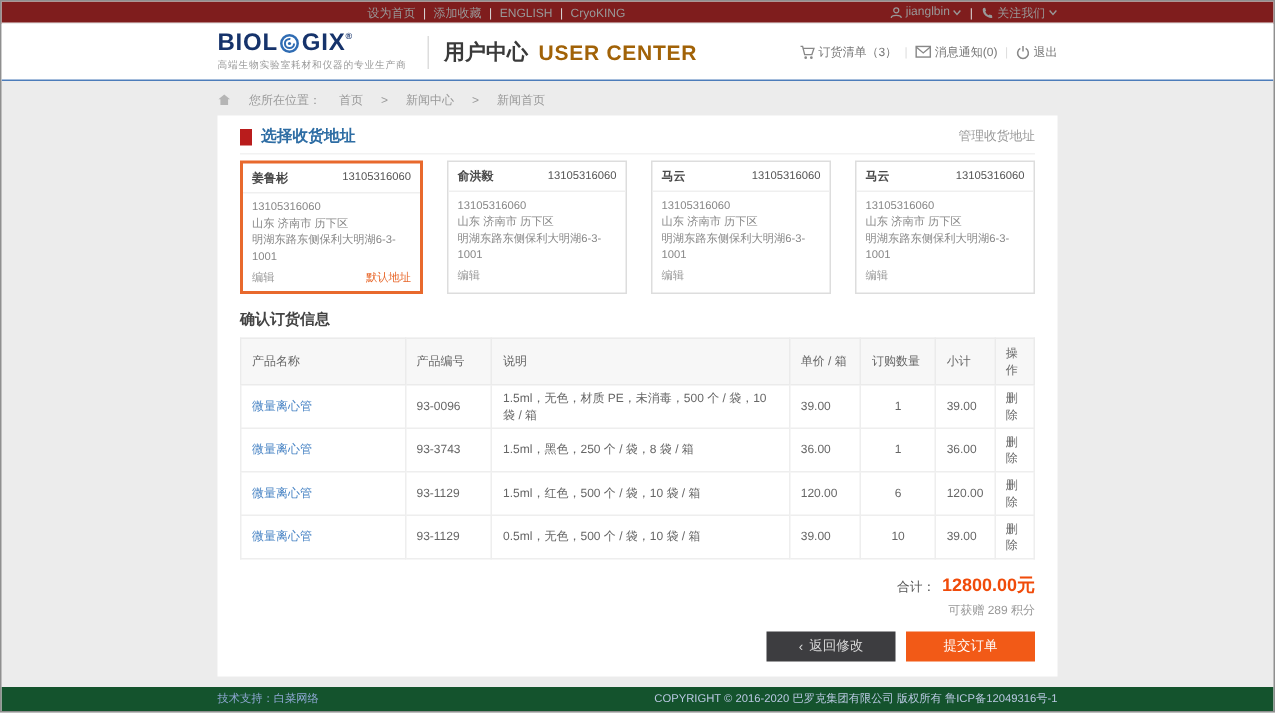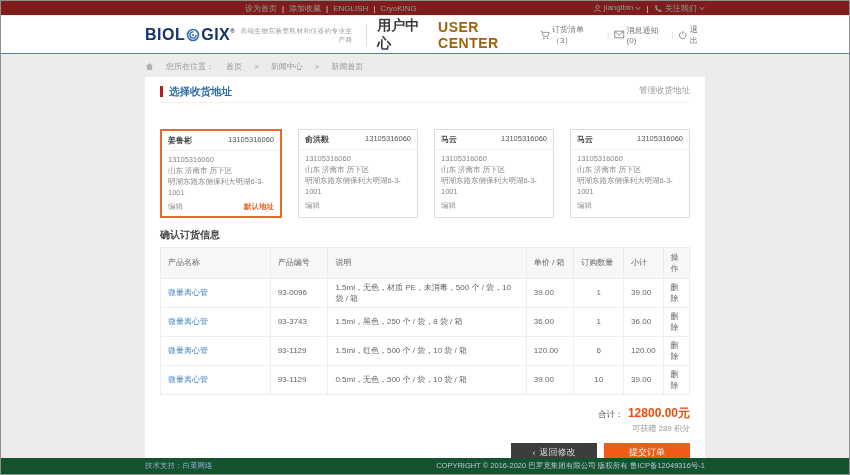--- a/index.html
+++ b/index.html
@@ -11,49 +11,49 @@
   .topbar { height:15px; background:#7f1d1d; border-bottom:1px solid #ececec; }
   .topbar .inner { display:flex; justify-content:space-between; align-items:center; height:100%; font-size:8px; color:#999; }
   .topbar .left { padding-left:100px; display:flex; align-items:center; gap:5px; }
   .topbar .right { display:flex; align-items:center; gap:5px; }
   .topbar a { color:#999; text-decoration:none; cursor:pointer; }
   .sep { color:#ddd; }
 
   
   .header { height:38px; background:#fff; border-bottom:1px solid #4c7cba; }
   .header .inner { display:flex; align-items:center; height:100%; }
-  .logo { display:flex; flex-direction:row;text-align:right; }
+  .logo { display:flex; flex-direction:column; }
   .logo-row { display:flex; align-items:center; font-weight:bold; font-size:16px; color:#16336b; letter-spacing:.5px; line-height:16px; }
   .logo-row .reg { font-size:6px; vertical-align:top; margin-top:-8px; }
   .tagline { font-size:6.5px; color:#9a9a9a; margin-top:2px; letter-spacing:.5px; }
   .hdr-divider { width:1px; height:22px; background:#ddd; margin:0 10px 0 14px; }
   .title-cn { font-size:14px; font-weight:bold; color:#3a3a3a; }
   .title-en { font-size:14px; font-weight:bold; color:#a16207; margin-left:7px; letter-spacing:.5px; }
   .hdr-right { margin-left:auto; display:flex; align-items:center; gap:5px; font-size:8px; color:#777; }
   .hdr-right a { color:#777; text-decoration:none; display:flex; align-items:center; gap:2px; cursor:pointer; }
 
   
   .crumbrow { padding:7px 0 5px; font-size:8px; color:#999; display:flex; align-items:center; gap:12px; }
 
   
   .panel { background:#fff; padding:8px 15px 10px; }
   .sect-head { display:flex; justify-content:space-between; align-items:center; padding-bottom:5px; border-bottom:1px solid #f2f2f2; }
-  .sect-title { font-size:10.5px; font-weight:bold; color:#2e6da4; border-left:3px solid #b91c1c; padding-left:6px; line-height:11px; }
+  .sect-title { font-size:10.5px; font-weight:bold; color:#2e6da4; border-left:8px solid #b91c1c; padding-left:6px; line-height:11px; }
   .manage { font-size:8.5px; color:#999; text-decoration:none; cursor:pointer; }
 
-  .cards { display:flex; gap:16px; margin-top:26px; }
+  .cards { display:flex; gap:16px; margin-top:4px; }
   .card { flex:1; border:1px solid #ddd; background:#fff; font-size:7.5px; color:#888; min-height:62px; }
   .card.selected { border:2px solid #e8692d; }
   .card-head { display:flex; justify-content:space-between; padding:4px 6px; border-bottom:1px solid #efefef; }
   .card-name { font-weight:bold; color:#4a4a4a; font-size:8px; }
   .card-phone { color:#555; }
   .card-body { padding:4px 6px 1px; line-height:1.45; }
   .card-foot { display:flex; justify-content:space-between; padding:2px 6px 4px; }
   .edit-link { color:#999; text-decoration:none; cursor:pointer;text-align:center; }
-  .default-badge { color:#e8692d; font-weight:bold; }
+  .default-badge { color:#e8692d; font-weight:normal; }
 
   .order-title { margin-top:10px; font-size:10px; font-weight:bold; color:#444; }
   table.order { width:100%; border-collapse:collapse; margin-top:5px; font-size:8px; }
   table.order th { background:#f7f7f7; color:#666; font-weight:normal; text-align:left; padding:4px 7px; border:1px solid #ebebeb; }
   table.order td { padding:3px 7px; border:1px solid #eeeeee; color:#666; }
   td.c, th.c { text-align:center; }
   .prod-link { color:#4a85c5; text-decoration:none; cursor:pointer; }
   .subtotal { color:#f0601f; }
   .del-link { color:#666; text-decoration:none; cursor:pointer; }
 

